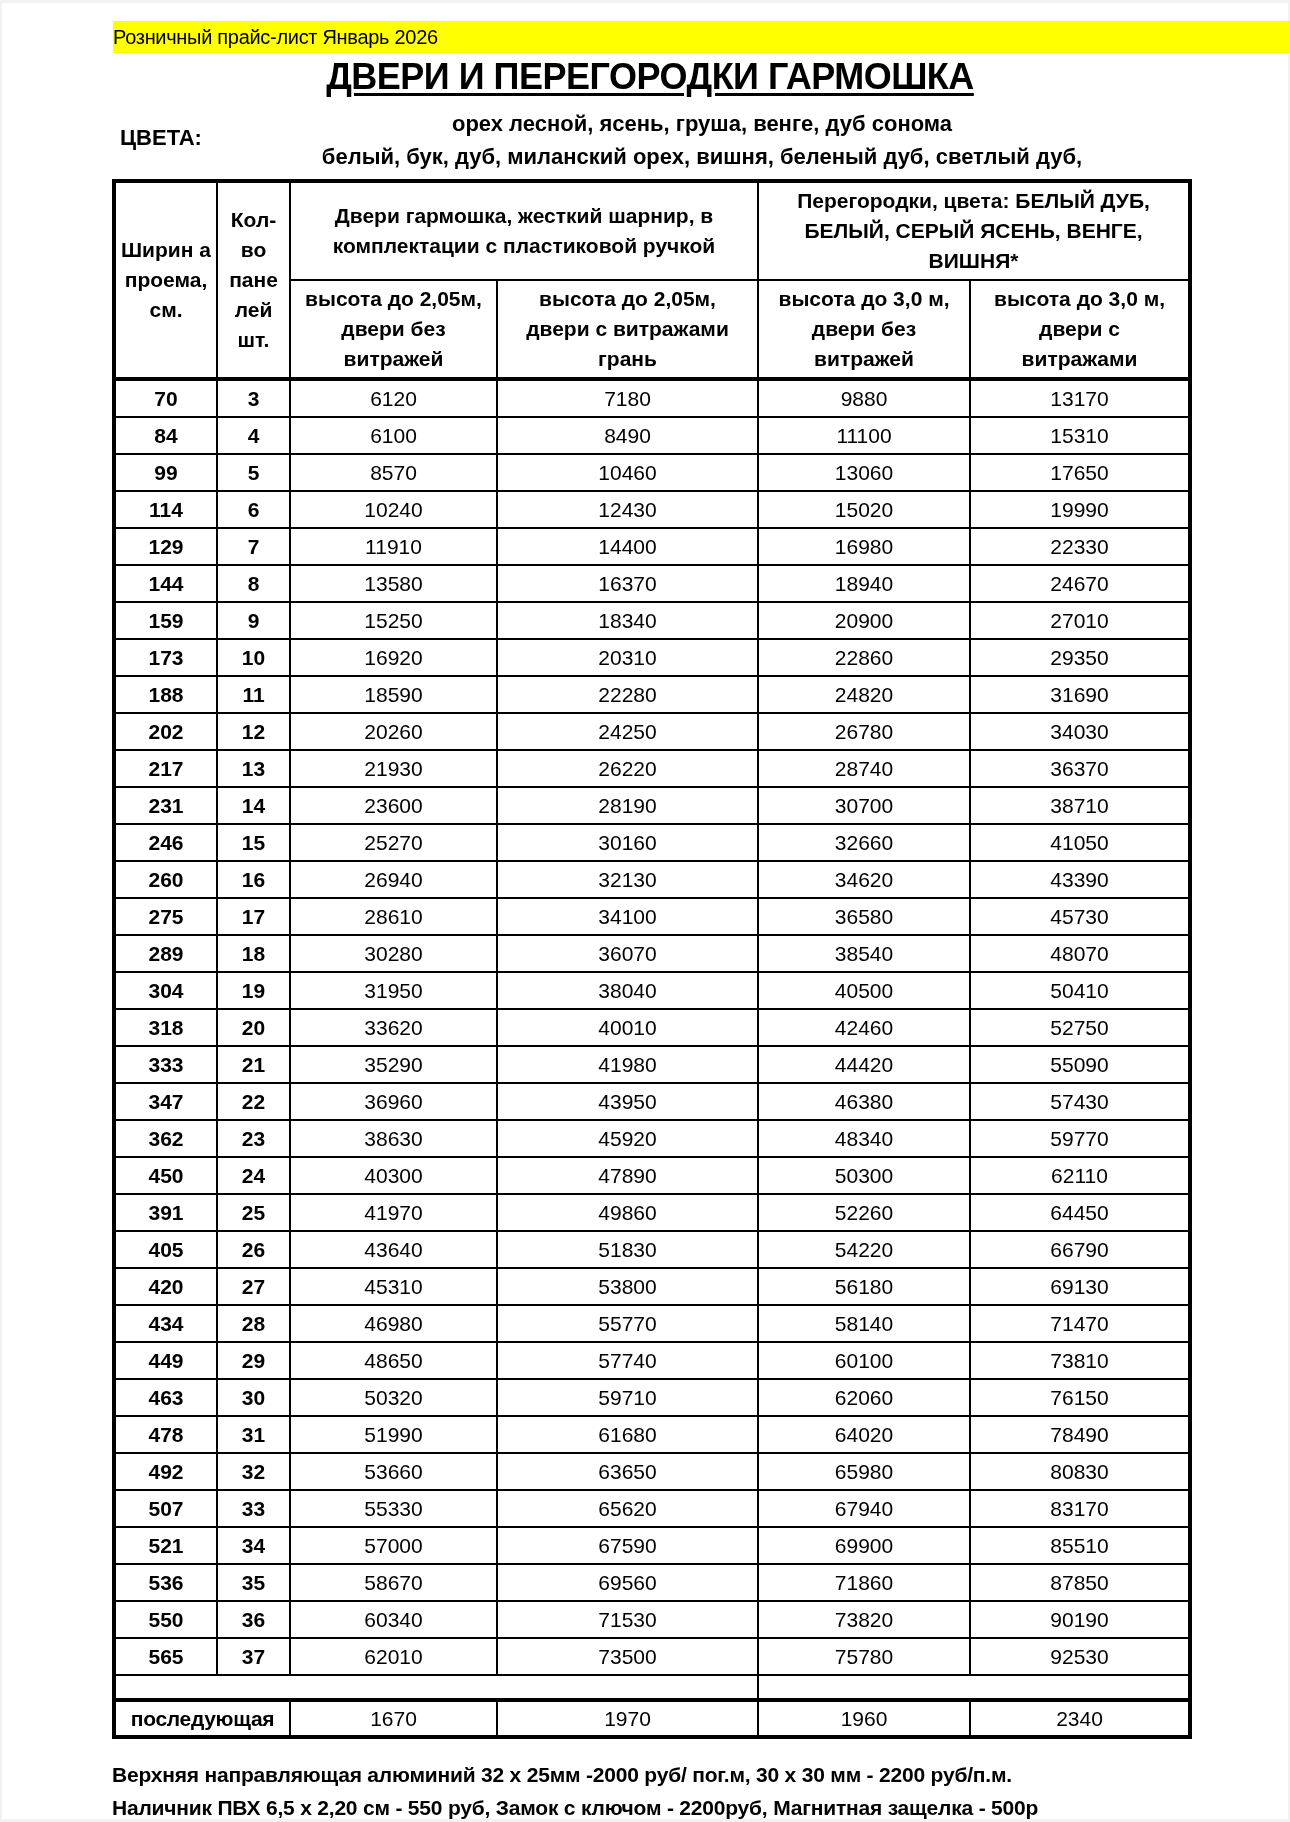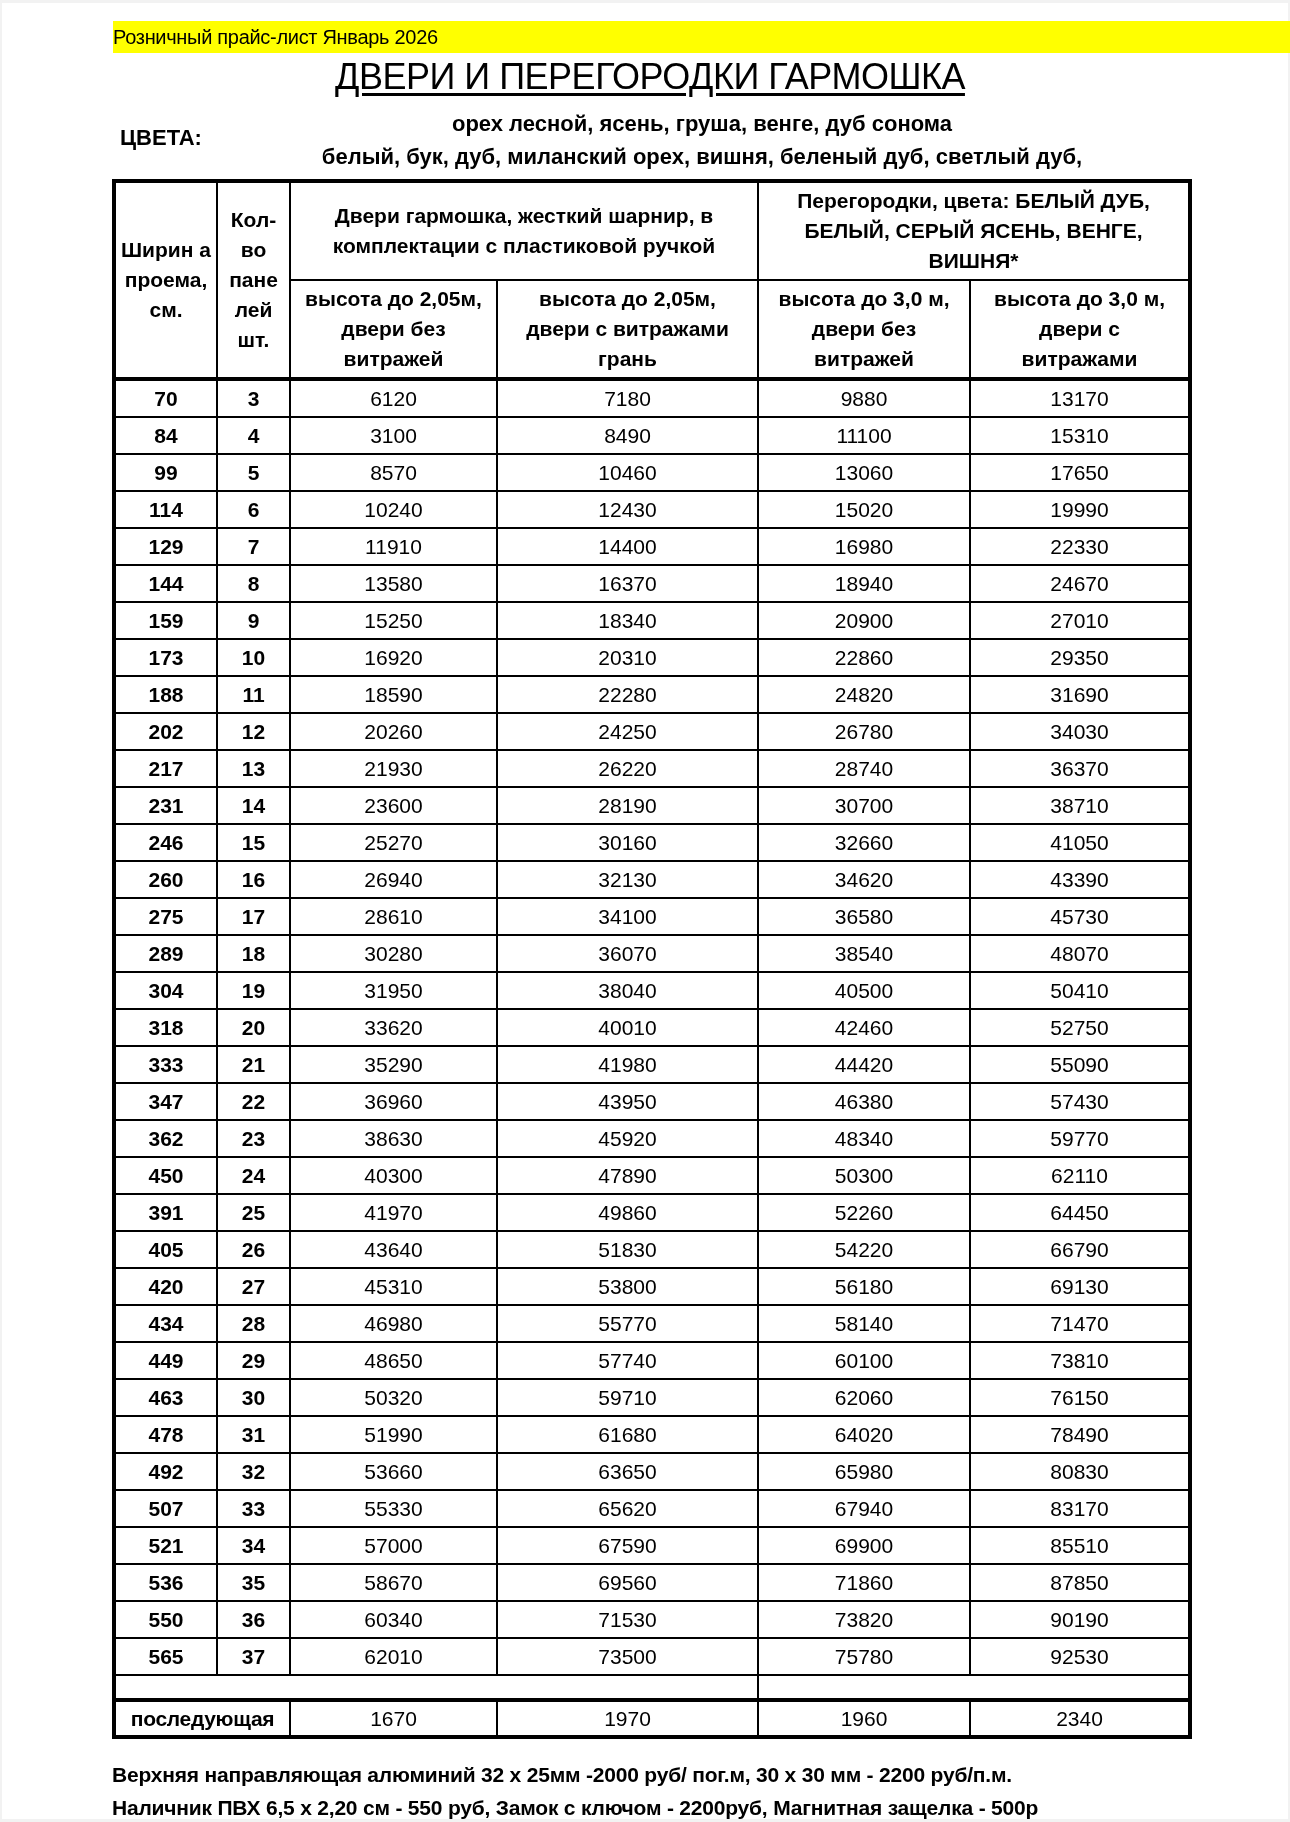--- a/index.html
+++ b/index.html
@@ -13,21 +13,21 @@
     background: #ffffff;
   }
   .banner {
     position: absolute; left: 111px; top: 18px; width: 1231px; height: 32px;
     background: #ffff00; text-align: left; line-height: 32px;
     font-family: "Liberation Sans Narrow", "Liberation Sans", sans-serif;
     font-size: 20px; letter-spacing: -0.3px;
   }
   .title {
     position: absolute; left: 111px; top: 50px; width: 1074px; height: 48px;
-    text-align: center; font-weight: normal; font-size: 36px; line-height: 48px;
+    text-align: center; font-weight: bold; font-size: 36px; line-height: 48px;
     text-decoration: underline; text-decoration-thickness: 3px; text-underline-offset: 4px;
     letter-spacing: -0.5px;
   }
   .colors-label {
     position: absolute; left: 118px; top: 122px; font-weight: bold; font-size: 22px;
   }
   .colors-text {
     position: absolute; left: 230px; top: 104px; width: 940px; text-align: center;
     font-weight: bold; font-size: 22px; line-height: 33px;
   }
@@ -95,21 +95,21 @@
           <td class="w">70</td>
           <td class="n">3</td>
           <td>6120</td>
           <td>7180</td>
           <td>9880</td>
           <td>13170</td>
         </tr>
         <tr>
           <td class="w">84</td>
           <td class="n">4</td>
-          <td>3100</td>
+          <td>6100</td>
           <td>8490</td>
           <td>11100</td>
           <td>15310</td>
         </tr>
         <tr>
           <td class="w">99</td>
           <td class="n">5</td>
           <td>8570</td>
           <td>10460</td>
           <td>13060</td>

